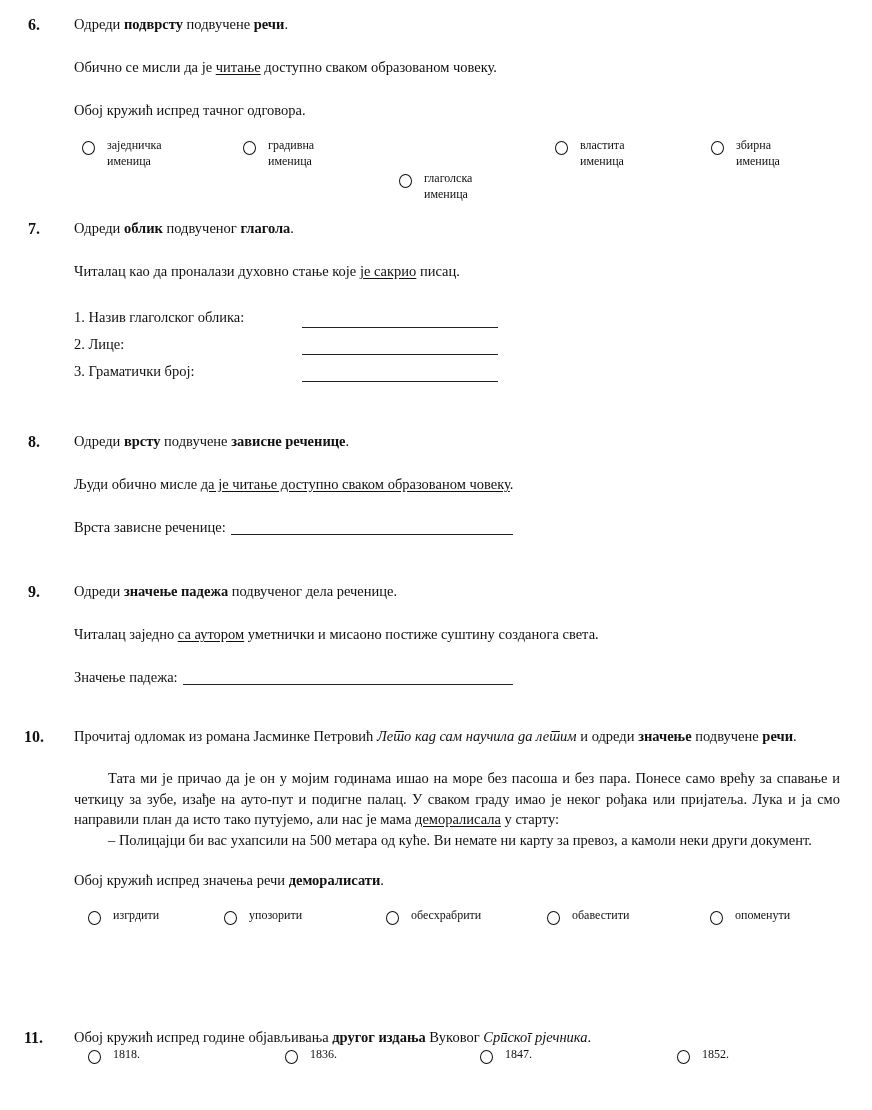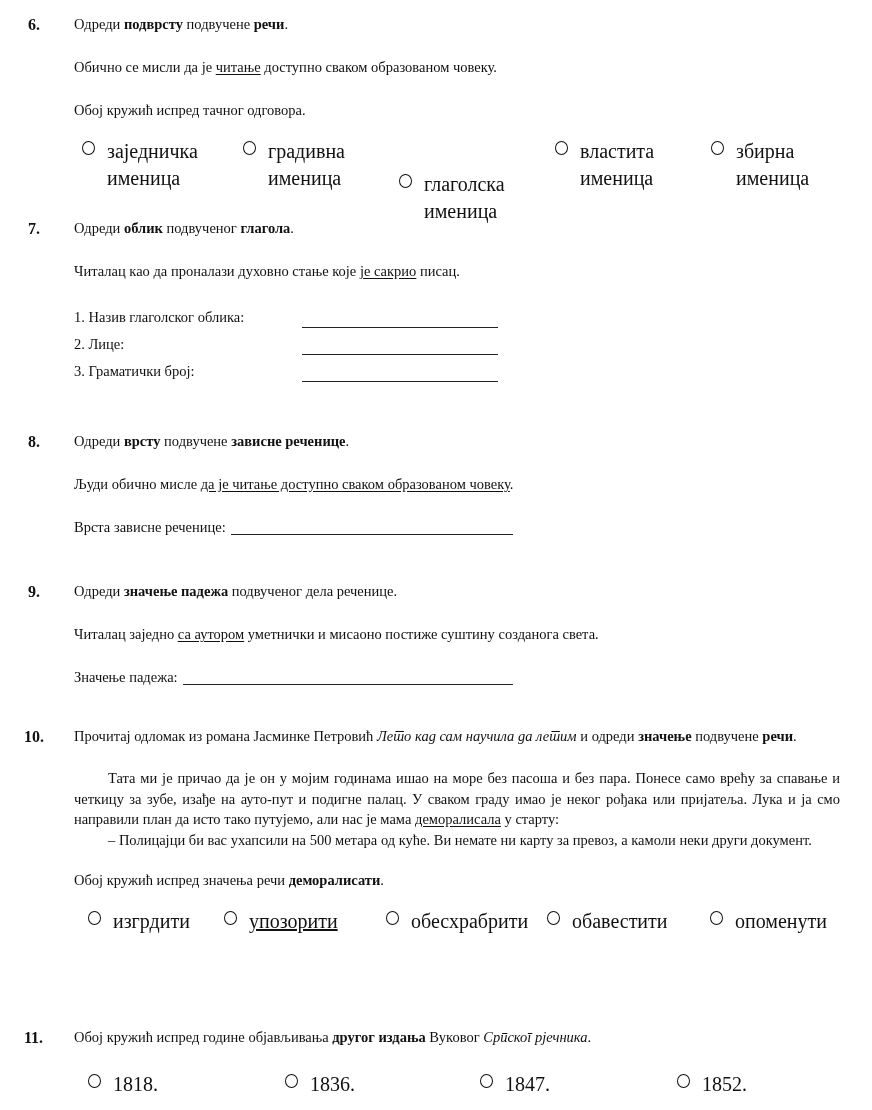--- a/index.html
+++ b/index.html
@@ -73,21 +73,21 @@
     border-radius: 50%;
     box-sizing: border-box;
     flex: 0 0 auto;
     margin-top: 3px;
     background: #ffffff;
   }
   .optlabel {
     margin-left: 12px;
     line-height: 1.33;
     white-space: pre-line;
-    font-size: 20px;
+    font-size: 12px;
   }
   .optrow-1l .optlabel { white-space: nowrap; }
 
   
   .fillrow {
     position: relative;
     height: 27px;
     line-height: 1.38;
   }
   .filllabel {
@@ -211,21 +211,21 @@
       <p class="excerpt"><span class="indent"></span><span>Тата ми је причао да је он у мојим годинама ишао на море без пасоша и без пара. Понесе само врећу за спавање и четкицу за зубе, изађе на ауто-пут и подигне палац. У сваком граду имао је неког рођака или пријатеља. Лука и ја смо направили план да исто тако путујемо, али нас је мама </span><span class="u">деморалисала</span><span> у старту:</span></p>
       <p class="excerpt"><span class="indent"></span><span>– Полицајци би вас ухапсили на 500 метара од куће. Ви немате ни карту за превоз, а камоли неки други документ.</span></p>
       <div style="height:20px;"></div>
       <p class="line"><span>Обој кружић испред значења речи </span><b>деморалисати</b><span>.</span></p>
     </div>
     <div class="optrow optrow-1l" style="margin-top:18px;height:28px;">
       <div class="opt" style="left:88px;">
         <span class="circle"></span>
         <span class="optlabel">изгрдити</span>
       </div>
-      <div class="opt" style="left:224px;text-decoration:underline;">
+      <div class="opt" style="left:224px;">
         <span class="circle"></span>
         <span class="optlabel">упозорити</span>
       </div>
       <div class="opt" style="left:386px;justify-content:flex-end;">
         <span class="circle"></span>
         <span class="optlabel">обесхрабрити</span>
       </div>
       <div class="opt" style="left:547px;">
         <span class="circle"></span>
         <span class="optlabel">обавестити</span>
@@ -235,21 +235,21 @@
         <span class="optlabel">опоменути</span>
       </div>
     </div>
   </div>
 
   <div class="q" style="top:1027px;">
     <div class="qnum" style="left:24px;">11.</div>
     <div class="qbody">
       <p class="line"><span>Обој кружић испред године објављивања </span><b>другог издања</b><span> Вуковог </span><span class="it">Српског рјечника</span><span>.</span></p>
     </div>
-    <div class="optrow optrow-1l" style="margin-top:24px;height:28px;">
+    <div class="optrow optrow-1l" style="height:28px;">
       <div class="opt" style="left:88px;">
         <span class="circle"></span>
         <span class="optlabel">1818.</span>
       </div>
       <div class="opt" style="left:285px;text-align:right;">
         <span class="circle"></span>
         <span class="optlabel">1836.</span>
       </div>
       <div class="opt" style="left:480px;">
         <span class="circle"></span>

